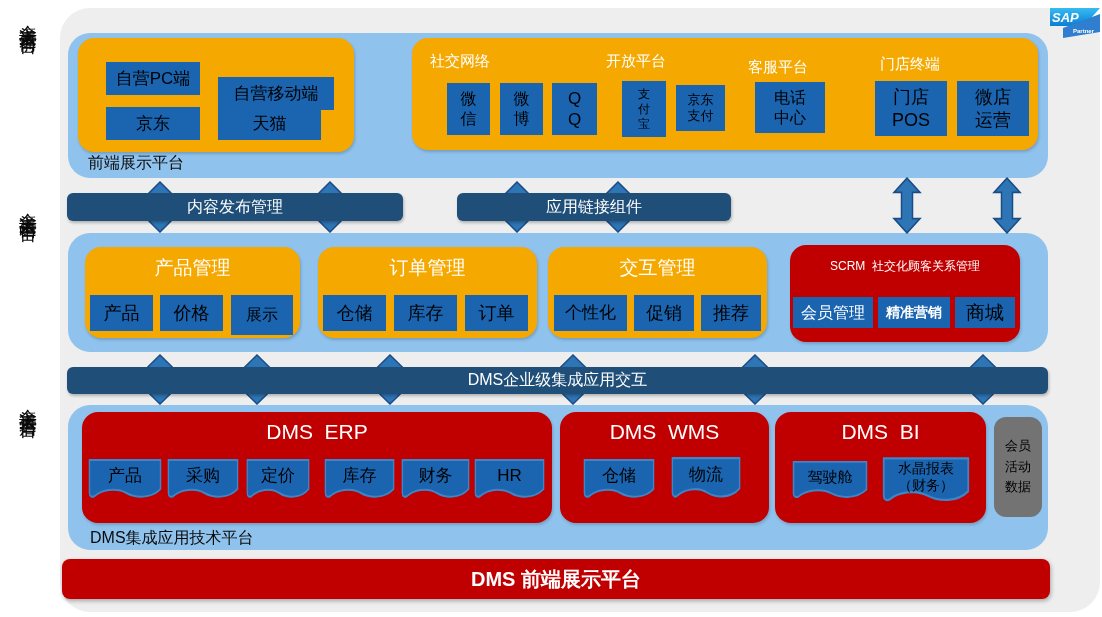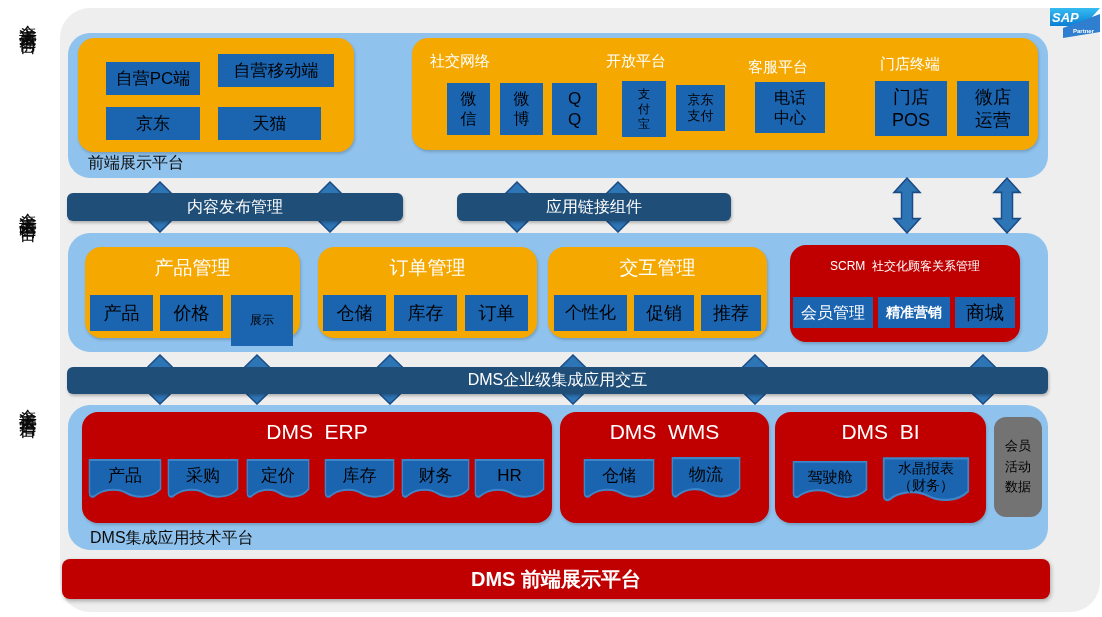--- a/index.html
+++ b/index.html
@@ -36,21 +36,21 @@
   <div class="vlabel" style="left:16px;top:10px;">全渠道运营前台</div>
   <div class="vlabel" style="left:16px;top:198px;">全渠道运营中台</div>
   <div class="vlabel" style="left:16px;top:394px;">全渠道运营后台</div>
 
   <div class="frame" style="left:60px;top:8px;width:1040px;height:604px;"></div>
 
   <div class="section" style="left:68px;top:33px;width:980px;height:145px;">
 
     <div class="obox" style="left:10px;top:5px;width:276px;height:114px;">
       <div class="btn" style="left:28px;top:24px;width:94px;height:33px;font-size:17px;">自营PC端</div>
-      <div class="btn" style="left:140px;top:16px;width:116px;height:33px;font-size:17px;">自营移动端</div>
+      <div class="btn" style="left:140px;top:39px;width:116px;height:33px;font-size:17px;">自营移动端</div>
       <div class="btn" style="left:28px;top:69px;width:94px;height:33px;font-size:17px;">京东</div>
       <div class="btn" style="left:140px;top:69px;width:103px;height:33px;font-size:17px;">天猫</div>
     </div>
 
     <div class="obox" style="left:344px;top:5px;width:626px;height:112px;">
       <div class="glabel" style="left:18px;top:14px;">社交网络</div>
       <div class="btn" style="left:35px;top:45px;width:43px;height:52px;font-size:16px;">微
 信</div>
       <div class="btn" style="left:88px;top:45px;width:43px;height:52px;font-size:16px;">微
 博</div>
@@ -77,21 +77,21 @@
 
     <div class="plabel" style="left:20px;top:120px;">前端展示平台</div>
   </div>
 
   <div class="section" style="left:68px;top:233px;width:980px;height:119px;">
 
     <div class="obox" style="left:17px;top:14px;width:215px;height:91px;">
       <div class="title" style="top:8px;font-size:19px;">产品管理</div>
       <div class="btn" style="left:5px;top:48px;width:63px;height:36px;font-size:18px;">产品</div>
       <div class="btn" style="left:75px;top:48px;width:63px;height:36px;font-size:18px;">价格</div>
-      <div class="btn" style="left:146px;top:48px;width:62px;height:51px;font-size:12px;">展示</div>
+      <div class="btn" style="left:146px;top:48px;width:62px;height:40px;font-size:16px;">展示</div>
     </div>
 
     <div class="obox" style="left:250px;top:14px;width:219px;height:91px;">
       <div class="title" style="top:8px;font-size:19px;">订单管理</div>
       <div class="btn" style="left:5px;top:48px;width:63px;height:36px;font-size:18px;">仓储</div>
       <div class="btn" style="left:76px;top:48px;width:63px;height:36px;font-size:18px;">库存</div>
       <div class="btn" style="left:147px;top:48px;width:63px;height:36px;font-size:18px;">订单</div>
     </div>
 
     <div class="obox" style="left:480px;top:14px;width:219px;height:91px;">

